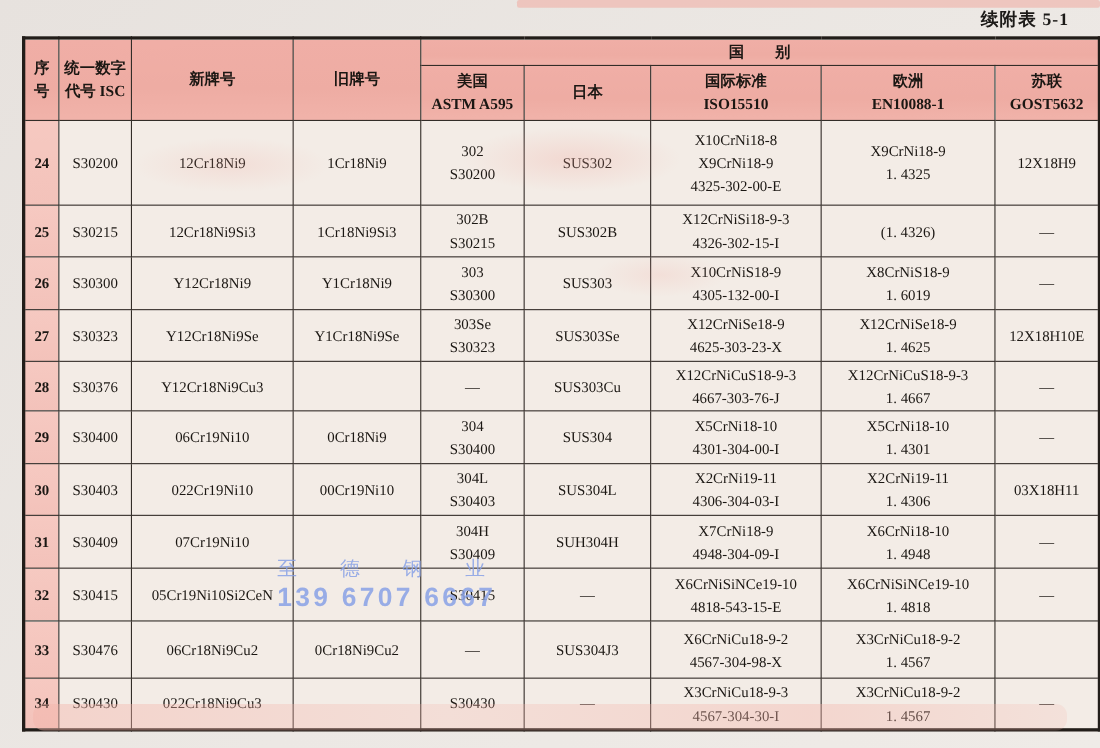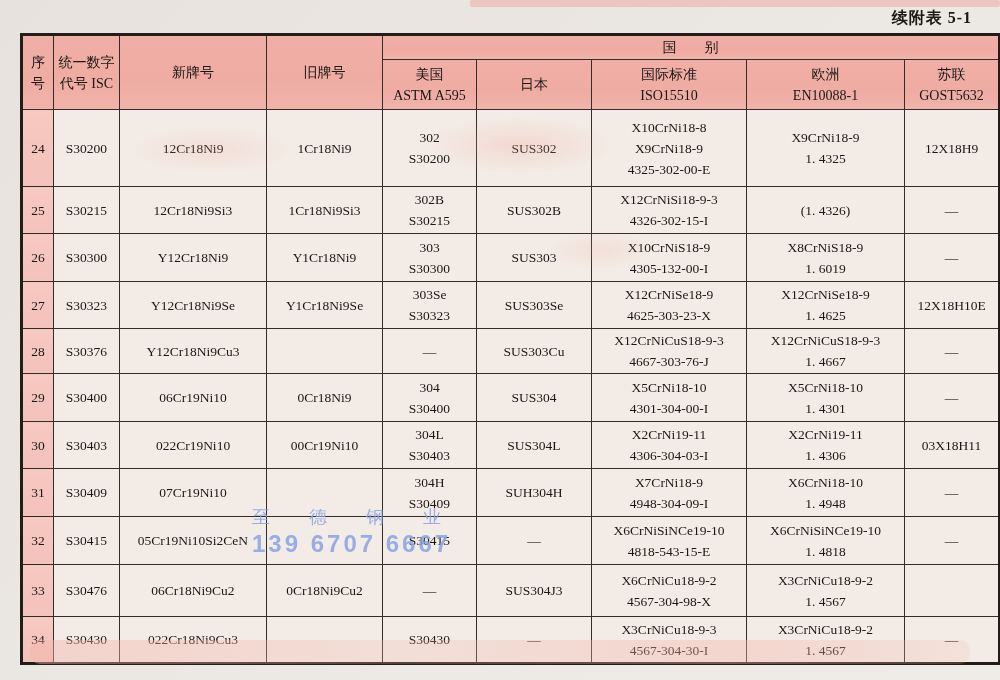--- a/index.html
+++ b/index.html
@@ -32,28 +32,28 @@
   }
   .grades th,.grades td{
     border:1.6px solid #332d28;
     text-align:center;vertical-align:middle;
     padding:1px 2px;
     font-size:13.5px;color:#1b1713;
     overflow:hidden;
   }
   .grades thead th{
     background:linear-gradient(180deg,#f0aea6 0%,#eeaca3 60%,#f1b3aa 100%);
-    font-weight:400;font-size:14px;margin-top:24px;
+    font-weight:700;font-size:14px;margin-top:24px;
   }
   .grades thead tr.group-row{height:25px;}
   .grades thead tr.sub-row{height:50px;}
   .grades th .line,.grades td .line{line-height:21px;}
   .grades td.col-no{
     background:linear-gradient(180deg,#f6c9c1 0%,#f3c2ba 100%);
-    font-weight:400;
+    font-weight:700;
   }
   .grades td{background:#f3ece6;}
   .watermark{
     position:absolute;left:252px;top:505px;
     color:#89a2e6;opacity:.85;
     pointer-events:none;white-space:nowrap;
     font-family:"Liberation Sans","DejaVu Sans",sans-serif;
   }
   .watermark .wm1{font-size:18px;letter-spacing:17px;font-weight:400;}
   .watermark .wm2{font-size:24px;letter-spacing:3px;margin-top:1px;font-weight:700;}

